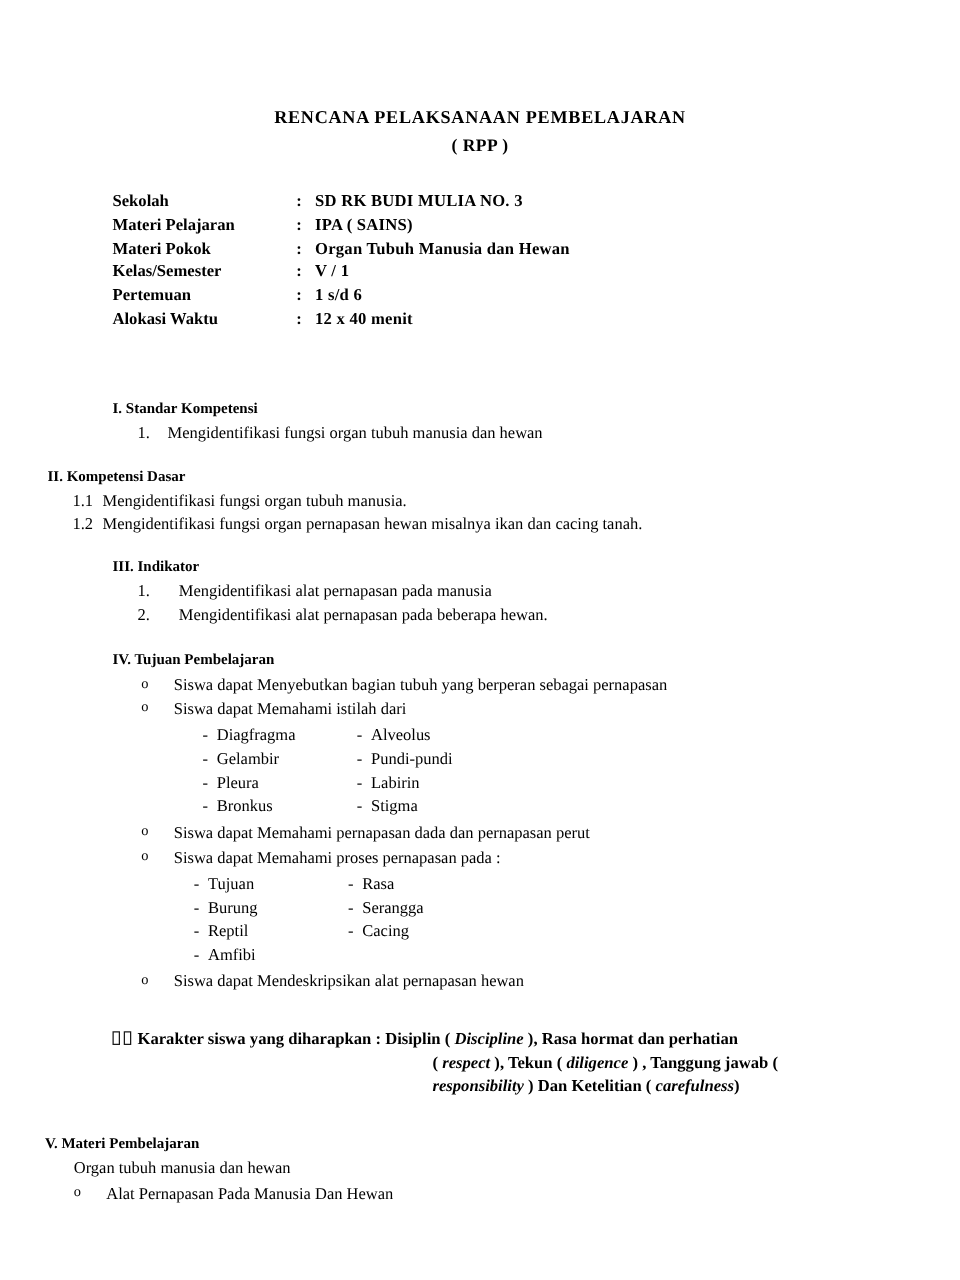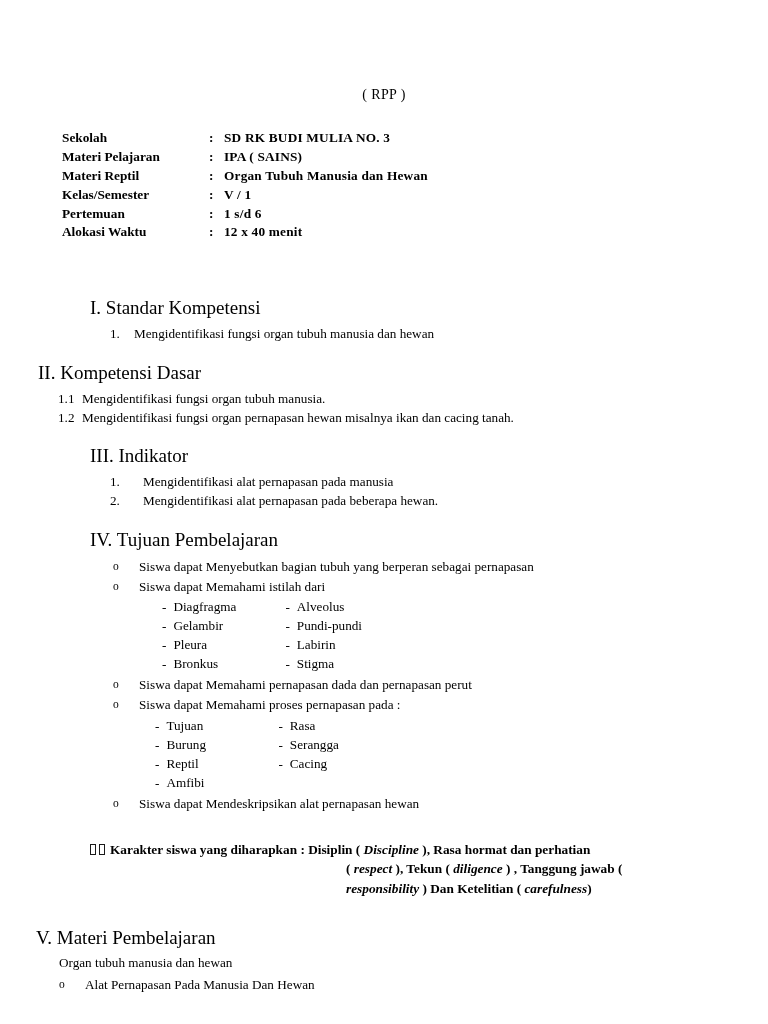--- a/index.html
+++ b/index.html
@@ -28,53 +28,53 @@
     margin-top: 84px;
     text-align: center;
   }
   .doc-title {
     font-weight: bold;
     font-size: 14.5px;
     letter-spacing: 0.6px;
     line-height: 1.5;
   }
   .doc-subtitle {
-    font-weight: normal;
+    font-weight: bold;
     font-size: 14px;
     letter-spacing: 0.4px;
     line-height: 1.5;
     margin-top: 1px;
   }
 
   
   .meta {
     margin-top: 24px;
-    margin-left: 62px;
+    margin-left: 90px;
     font-size: 13.3px;
     font-weight: bold;
     border-collapse: collapse;
   }
   .meta td {
     padding: 0;
     line-height: 1.42;
     vertical-align: top;
     white-space: nowrap;
   }
   .meta .m-label { width: 147px; }
   .meta .m-colon { width: 15px; }
   .meta .m-value { letter-spacing: 0.2px; }
 
   
   .section {
     margin-left: 90px;
     margin-top: 24px;
   }
   .section-head {
-    font-weight: normal;
-    font-size: 19px;
+    font-weight: bold;
+    font-size: 12px;
     line-height: 1.5;
   }
   .body-line {
     font-size: 13.2px;
     line-height: 1.42;
   }
 
   
   .num-list {
     margin: 2px 0 0 0;
@@ -175,37 +175,38 @@
   }
   .kar-cont .ln { display: block; }
   .karakter i { font-style: italic; }
 </style>
 </head>
 <body>
 
 <div class="page">
 
   <div class="title-block">
+    <div class="doc-title">RENCANA PELAKSANAAN PEMBELAJARAN</div>
     <div class="doc-subtitle">( RPP )</div>
   </div>
 
   <table class="meta">
     <tbody>
       <tr>
         <td class="m-label">Sekolah</td>
         <td class="m-colon">:</td>
         <td class="m-value">SD RK BUDI MULIA NO. 3</td>
       </tr>
       <tr>
         <td class="m-label">Materi Pelajaran</td>
         <td class="m-colon">:</td>
         <td class="m-value">IPA ( SAINS)</td>
       </tr>
       <tr>
-        <td class="m-label">Materi Reptil</td>
+        <td class="m-label">Materi Pokok</td>
         <td class="m-colon">:</td>
         <td class="m-value">Organ Tubuh Manusia dan Hewan</td>
       </tr>
       <tr>
         <td class="m-label">Kelas/Semester</td>
         <td class="m-colon">:</td>
         <td class="m-value">V / 1</td>
       </tr>
       <tr>
         <td class="m-label">Pertemuan</td>

